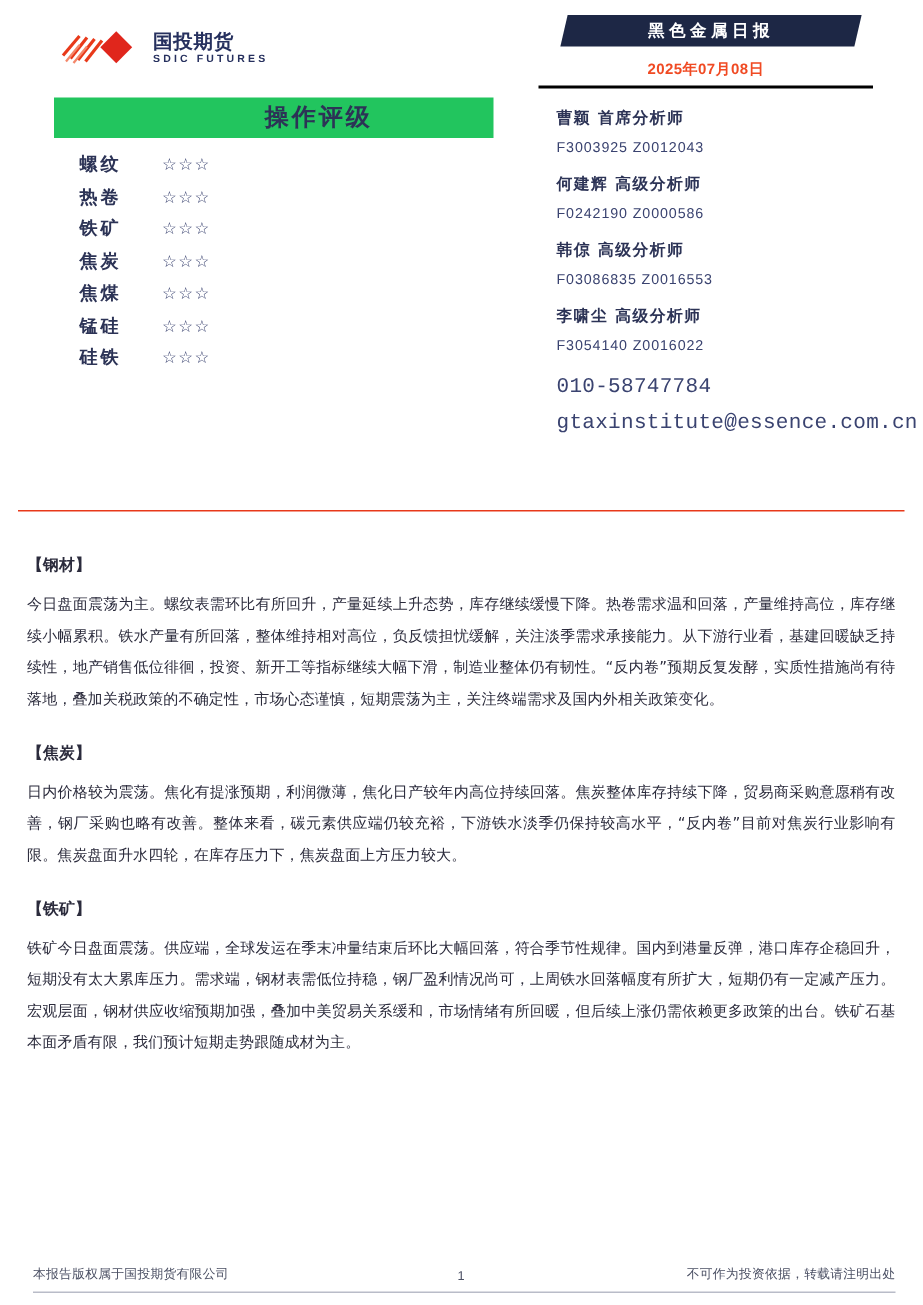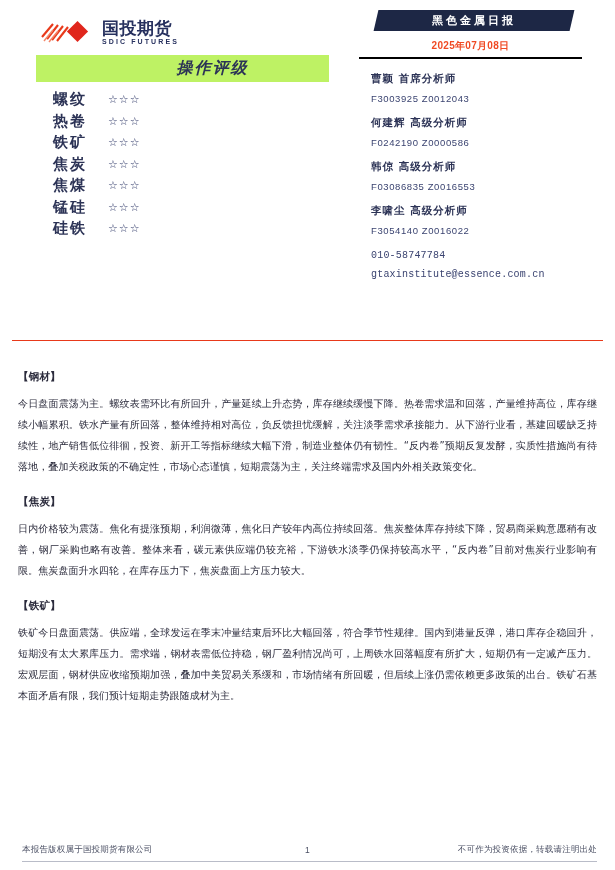--- a/index.html
+++ b/index.html
@@ -52,45 +52,44 @@
     height: 26px;
     flex: none;
   }
   .logo-mark svg { display: block; }
   .logo-text {
     margin-left: 4px;
     line-height: 1;
   }
   .logo-cn {
     font-family: "DejaVu Sans", "Liberation Sans", sans-serif;
-    font-size: 17px;
+    font-size: 13px;
     font-weight: bold;
     color: #26305e;
     letter-spacing: 0.5px;
   }
   .logo-en {
     font-family: "Liberation Sans", sans-serif;
     font-size: 7px;
     font-weight: bold;
     color: #26305e;
     letter-spacing: 2.1px;
     margin-top: 1px;
   }
 
   
   .rating-banner {
-    margin-top: 8px;
+    margin-top: 18px;
     margin-left: 12px;
     width: 293px;
     height: 27px;
-    background: #bef264;
+    background: #22c55e;
     display: flex;
     align-items: center;
     justify-content: center;
-    font-style: italic;
   }
   .rating-banner-text {
     font-family: "DejaVu Serif", "Liberation Serif", serif;
     font-size: 16px;
     font-weight: bold;
     color: #2c3356;
     letter-spacing: 2px;
     padding-left: 60px;
   }
   .rating-list {
@@ -100,21 +99,21 @@
   .rating-row {
     display: flex;
     align-items: center;
     height: 21.5px;
   }
   .rating-name {
     width: 72px;
     padding-left: 17px;
     box-sizing: border-box;
     font-family: "DejaVu Serif", "Liberation Serif", serif;
-    font-size: 15px;
+    font-size: 12px;
     font-weight: bold;
     color: #2c3356;
     letter-spacing: 2px;
   }
   .rating-stars {
     font-family: "DejaVu Sans", sans-serif;
     font-size: 11px;
     color: #3a4370;
     letter-spacing: 1px;
   }
@@ -170,21 +169,21 @@
     color: #3a4370;
     letter-spacing: 0.6px;
     margin-bottom: 12px;
   }
   .contact {
     margin-top: 14px;
     padding-left: 12px;
   }
   .contact-line {
     font-family: "Liberation Mono", "DejaVu Sans Mono", monospace;
-    font-size: 10px;
+    font-size: 14px;
     color: #3a4370;
     letter-spacing: 0.2px;
     margin-bottom: 8px;
   }
 
   .header-rule {
     position: absolute;
     left: 12px;
     right: 12px;
     top: 340px;

